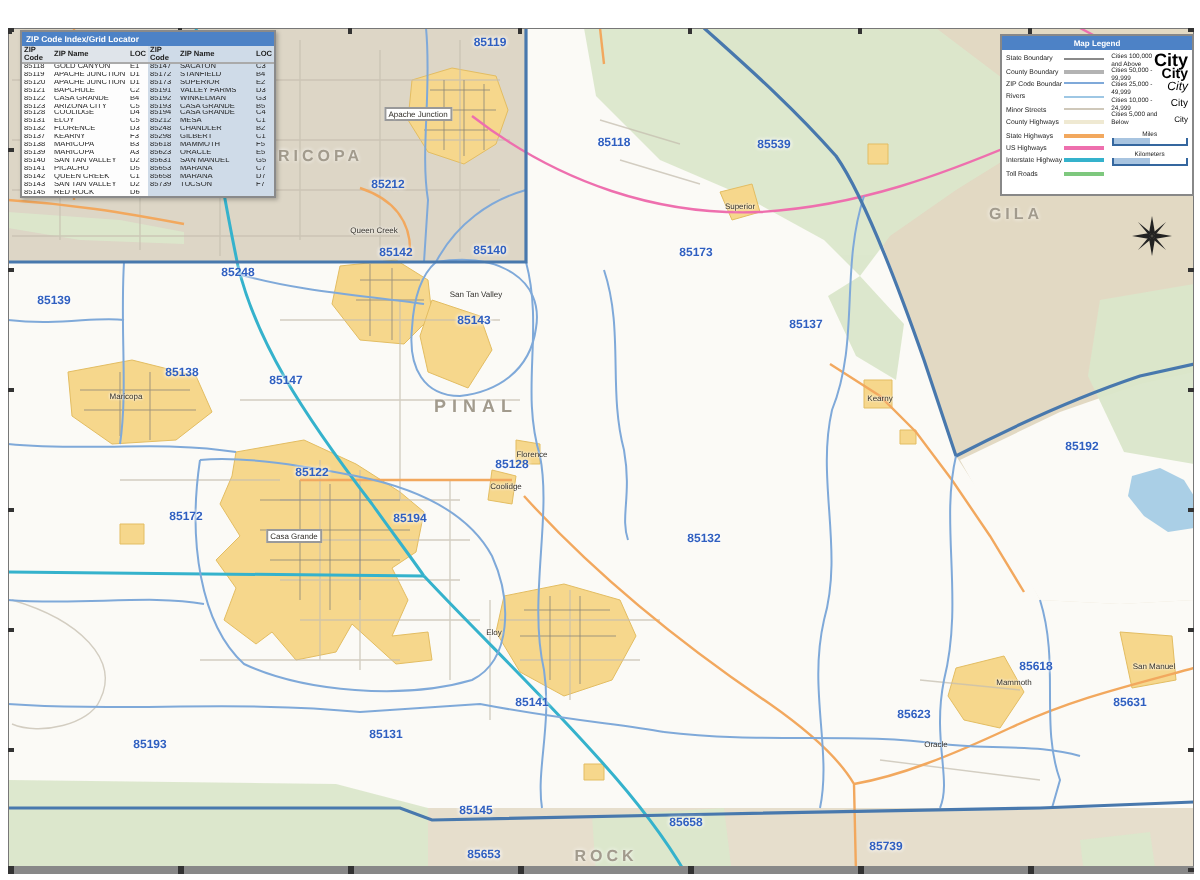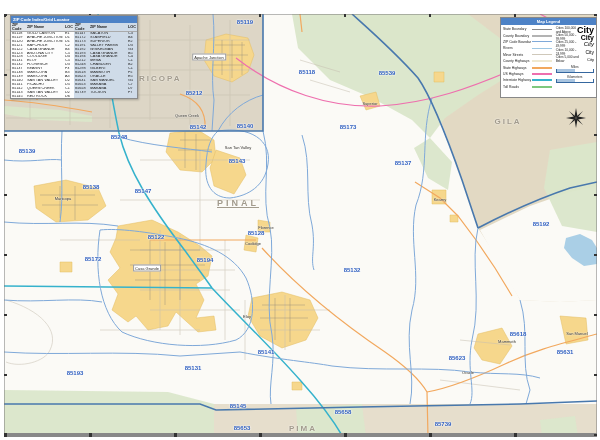--- a/index.html
+++ b/index.html
@@ -23,21 +23,21 @@
   .tick{position:absolute;background-image:repeating-linear-gradient(90deg,#333 0,#333 2px,transparent 2px,transparent 85px);}
   .tick.top{left:4px;top:1px;width:593px;height:3px;}
   .tick.bottom{left:4px;top:420px;width:593px;height:4px;background-image:repeating-linear-gradient(90deg,#333 0,#333 3px,#888 3px,#888 85px);}
   .tick.left{left:4px;top:1px;width:3px;height:423px;background-image:repeating-linear-gradient(180deg,#333 0,#333 2px,transparent 2px,transparent 60px);}
   .tick.right{left:594px;top:1px;width:3px;height:423px;background-image:repeating-linear-gradient(180deg,#333 0,#333 2px,transparent 2px,transparent 60px);}
 
   
   .lbl{position:absolute;transform:translate(-50%,-50%);white-space:nowrap;}
   .zip-lbl{font-size:6px;font-weight:bold;color:#2f5fc0;text-shadow:0 0 2px #fff,0 0 2px #fff;}
   .county-lbl{font-size:8px;font-weight:bold;color:#a29b8d;letter-spacing:2px;text-shadow:0 0 2px #fff;}
-  .county-lbl.big{font-size:9px;letter-spacing:3px;text-decoration:underline;}
+  .county-lbl.big{font-size:9px;letter-spacing:3px;}
   .city-lbl{font-size:4px;color:#33302a;text-shadow:0 0 1.5px #fff,0 0 1.5px #fff;}
   .city-lbl.boxed{background:#fff;border:.5px solid #999;padding:0 1px;font-size:4px;}
 
   
   .zip-table{position:absolute;left:10px;top:2px;width:126px;background:#fdfdfd;border:1px solid #8a8a8a;box-shadow:1px 1px 2px rgba(0,0,0,.25);}
   .zip-table .tbar{background:#4d82c6;color:#fff;font-size:4.2px;font-weight:bold;padding:1px 2px;}
   table.idx{border-collapse:collapse;width:100%;table-layout:fixed;}
   table.idx th{font-size:3.8px;font-weight:bold;text-align:left;background:#dfe4ea;color:#222;padding:0 1px;border-bottom:.5px solid #aaa;}
   table.idx td{font-size:3.8px;line-height:3.9px;color:#1c1c1c;padding:0 1px;overflow:hidden;white-space:nowrap;}
   table.idx .grp-r{background:#cfdbe8;}
@@ -216,23 +216,23 @@
         <div class="lbl zip-lbl" style="left: 266px; top: 339px;">85141</div>
         <div class="lbl zip-lbl" style="left: 565px; top: 339px;">85631</div>
         <div class="lbl zip-lbl" style="left: 457px; top: 345px;">85623</div>
         <div class="lbl zip-lbl" style="left: 193px; top: 355px;">85131</div>
         <div class="lbl zip-lbl" style="left: 75px; top: 360px;">85193</div>
         <div class="lbl zip-lbl" style="left: 238px; top: 393px;">85145</div>
         <div class="lbl zip-lbl" style="left: 343px; top: 399px;">85658</div>
         <div class="lbl zip-lbl" style="left: 443px; top: 411px;">85739</div>
         <div class="lbl zip-lbl" style="left: 242px; top: 415px;">85653</div>
         <div class="lbl county-lbl" style="left: 152px; top: 65px;">MARICOPA</div>
-        <div class="lbl county-lbl" style="left: 508px; top: 108px;">GILA</div>
+        <div class="lbl county-lbl" style="left: 508px; top: 94px;">GILA</div>
         <div class="lbl county-lbl big" style="left: 238px; top: 190px;">PINAL</div>
-        <div class="lbl county-lbl" style="left: 303px; top: 415px;">PIMA</div>
+        <div class="lbl county-lbl" style="left: 303px; top: 415px;">ROCK</div>
         <div class="lbl city-lbl boxed" style="left: 209px; top: 44px;">Apache Junction</div>
         <div class="lbl city-lbl" style="left: 187px; top: 102px;">Queen Creek</div>
         <div class="lbl city-lbl" style="left: 238px; top: 134px;">San Tan Valley</div>
         <div class="lbl city-lbl" style="left: 370px; top: 90px;">Superior</div>
         <div class="lbl city-lbl" style="left: 63px; top: 185px;">Maricopa</div>
         <div class="lbl city-lbl" style="left: 440px; top: 186px;">Kearny</div>
         <div class="lbl city-lbl" style="left: 266px; top: 214px;">Florence</div>
         <div class="lbl city-lbl" style="left: 253px; top: 230px;">Coolidge</div>
         <div class="lbl city-lbl boxed" style="left: 147px; top: 255px;">Casa Grande</div>
         <div class="lbl city-lbl" style="left: 247px; top: 303px;">Eloy</div>

